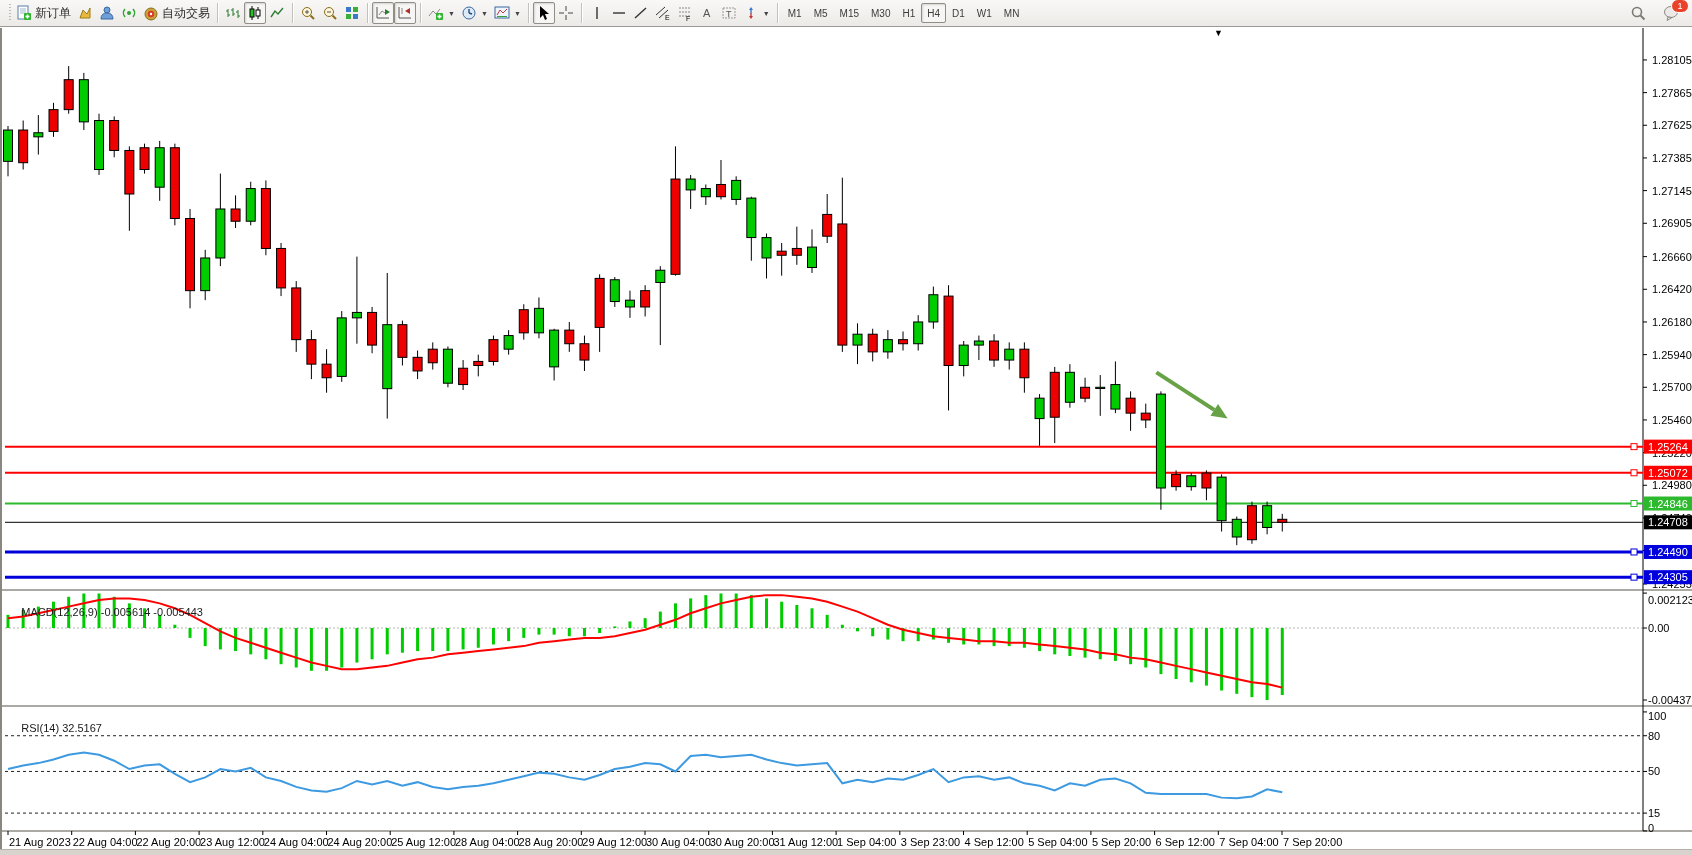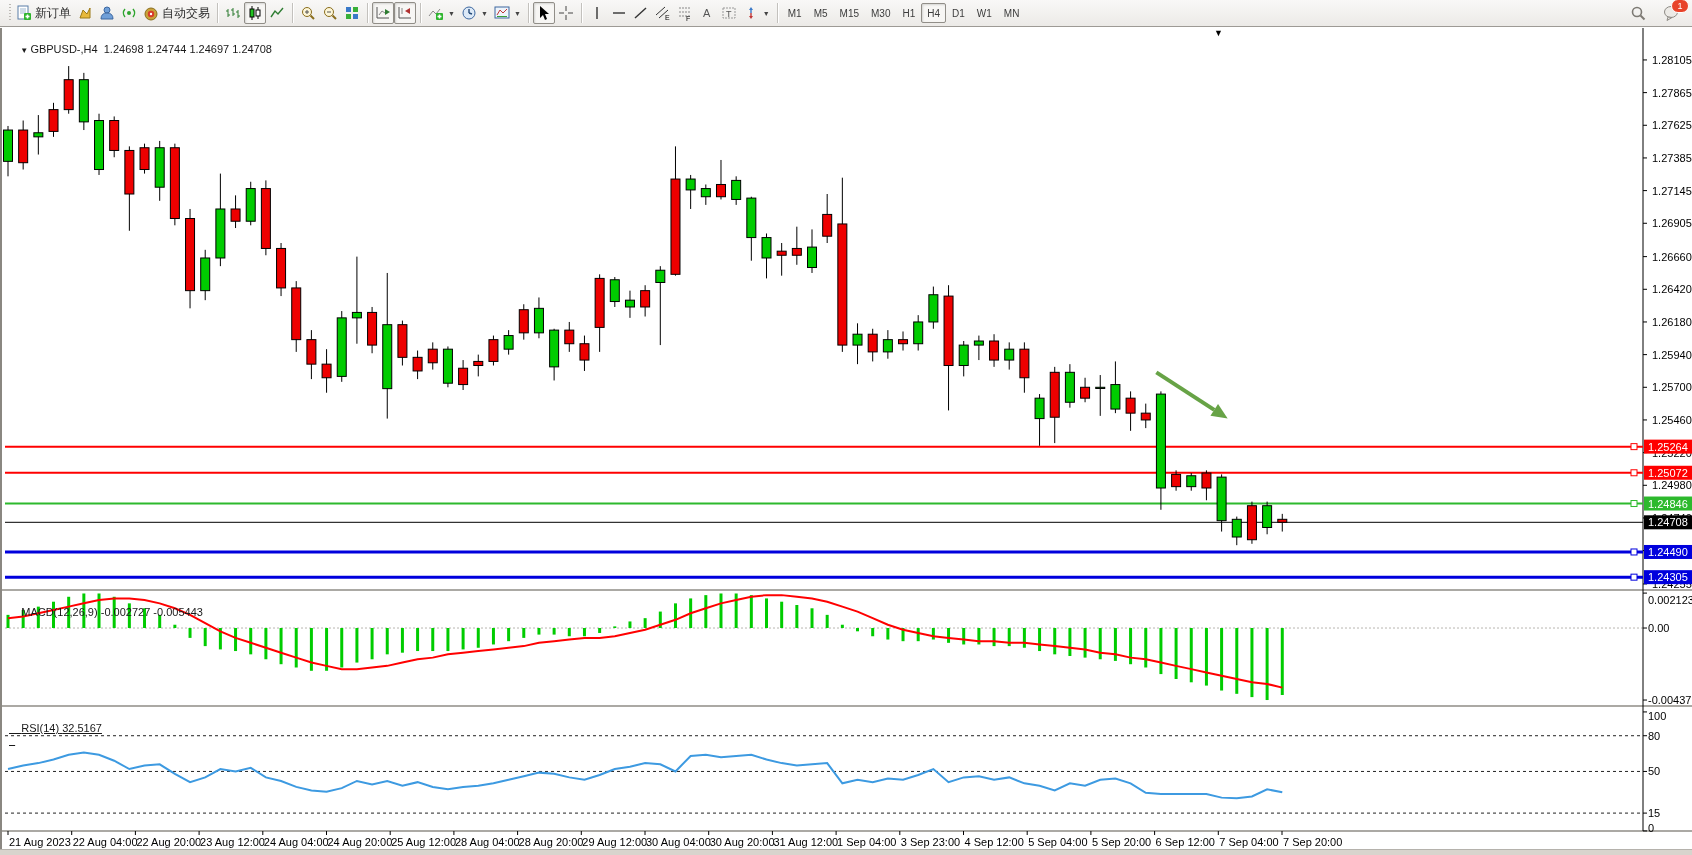--- a/index.html
+++ b/index.html
@@ -23,21 +23,21 @@
   .badge{position:absolute;top:-4px;right:-6px;background:#e8432a;color:#fff;border-radius:8px;
     font-size:9px;min-width:12px;height:12px;line-height:12px;text-align:center;padding:0 2px;
     border:1px solid #fff;}
   
   #chart-root{position:absolute;top:28px;left:0;width:1692px;height:821px;background:#fff;
     border-left:2px solid #8a8781;box-sizing:border-box;}
   #chart-svg{position:absolute;top:0;left:0;}
   .overlay{position:absolute;font-size:11px;white-space:pre;z-index:5;}
   #pane-title{top:3px;left:6px;}
   #macd-label{top:566px;left:7px;}
-  #rsi-label{top:682px;left:7px;text-decoration:underline;}
+  #rsi-label{top:682px;left:7px;}
   #shift-marker{top:0px;left:1212px;font-size:9px;color:#000;}
   .bottom-strip{position:absolute;left:0;bottom:0;width:1692px;height:5px;background:#d8d4cd;
     border-top:1px solid #b5b2ac;}
   svg text{font-family:"Liberation Sans",sans-serif;}
 </style>
 </head>
 <body>
 
 <div class="toolbar">
   <div class="grip"></div>
@@ -843,24 +843,21 @@
         <text x="1089.9" y="818" font-size="11" fill="#000">5 Sep 20:00</text>
         <line x1="1152.6000000000001" y1="803" x2="1152.6000000000001" y2="807" stroke="#000"></line>
         <text x="1153.6000000000001" y="818" font-size="11" fill="#000">6 Sep 12:00</text>
         <line x1="1216.3" y1="803" x2="1216.3" y2="807" stroke="#000"></line>
         <text x="1217.3" y="818" font-size="11" fill="#000">7 Sep 04:00</text>
         <line x1="1280" y1="803" x2="1280" y2="807" stroke="#000"></line>
         <text x="1281" y="818" font-size="11" fill="#000">7 Sep 20:00</text>
       </g>
     </svg>
 
-  <div class="overlay" id="pane-title">
-    <span style="font-size:8px;">▼ </span><b style="font-weight:normal;">GBPUSD-,H4</b>&nbsp;&nbsp;<span>1.24698 1.24744 1.24697 1.24708</span>
-  </div>
   <div class="overlay" id="macd-label">
-    <span>MACD(12,26,9)</span> <span>-0.002727</span> <span>-0.005443</span>
+    <span>MACD(12,26,9)</span> <span>-0.005614</span> <span>-0.005443</span>
   </div>
   <div class="overlay" id="rsi-label">
     <span>RSI(14)</span> <span>32.5167</span>
   </div>
   <div class="overlay" id="shift-marker">▼</div>
 </div>
 <div class="bottom-strip"></div>
 
 </body></html>

